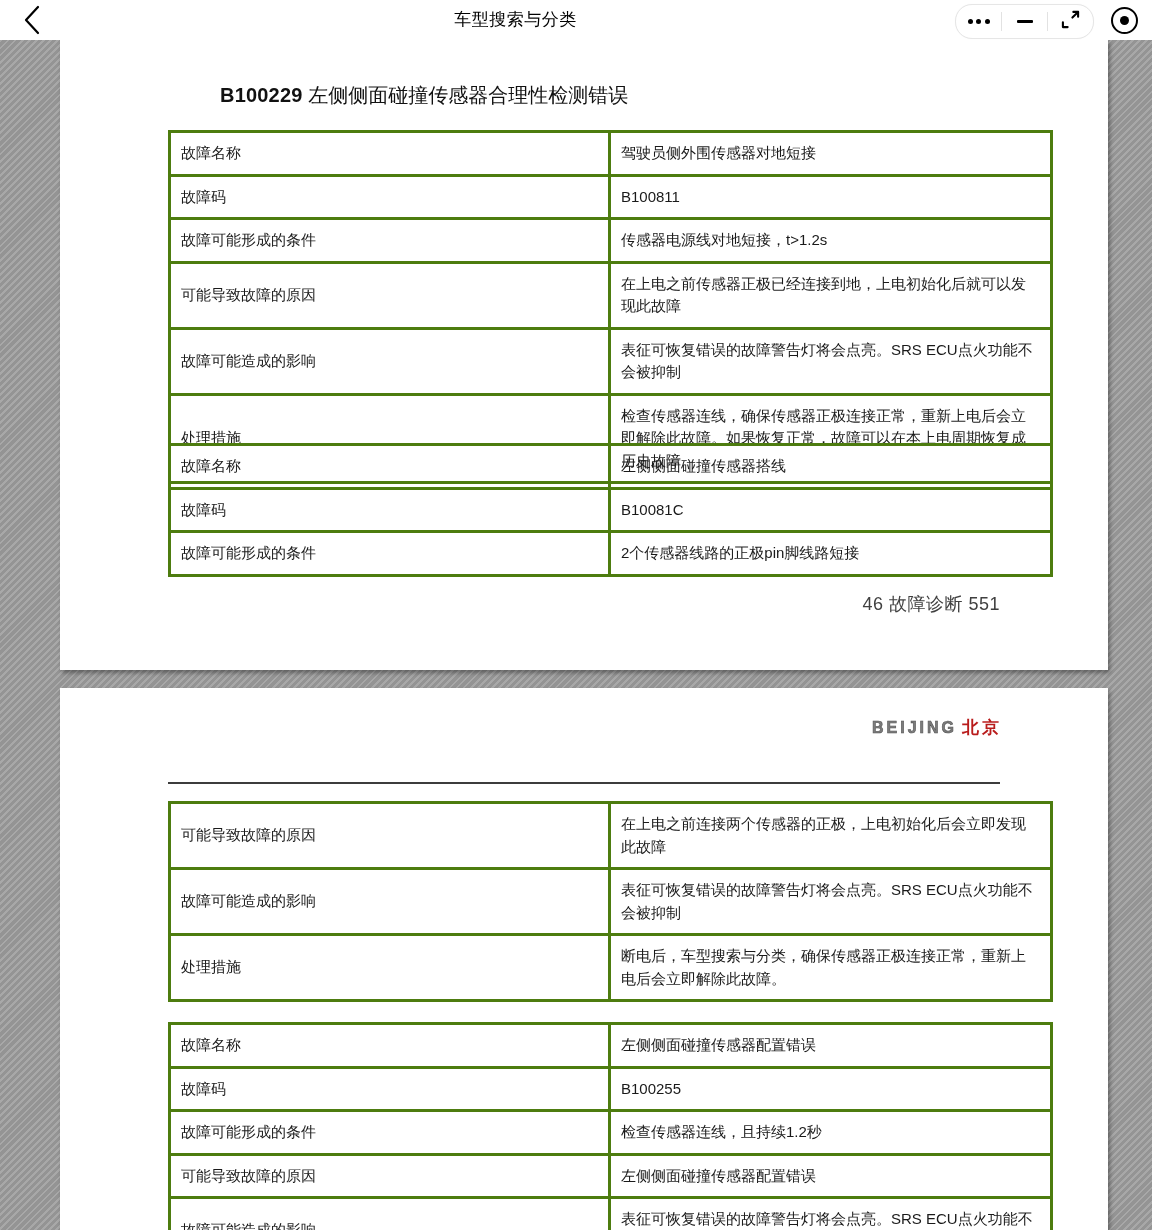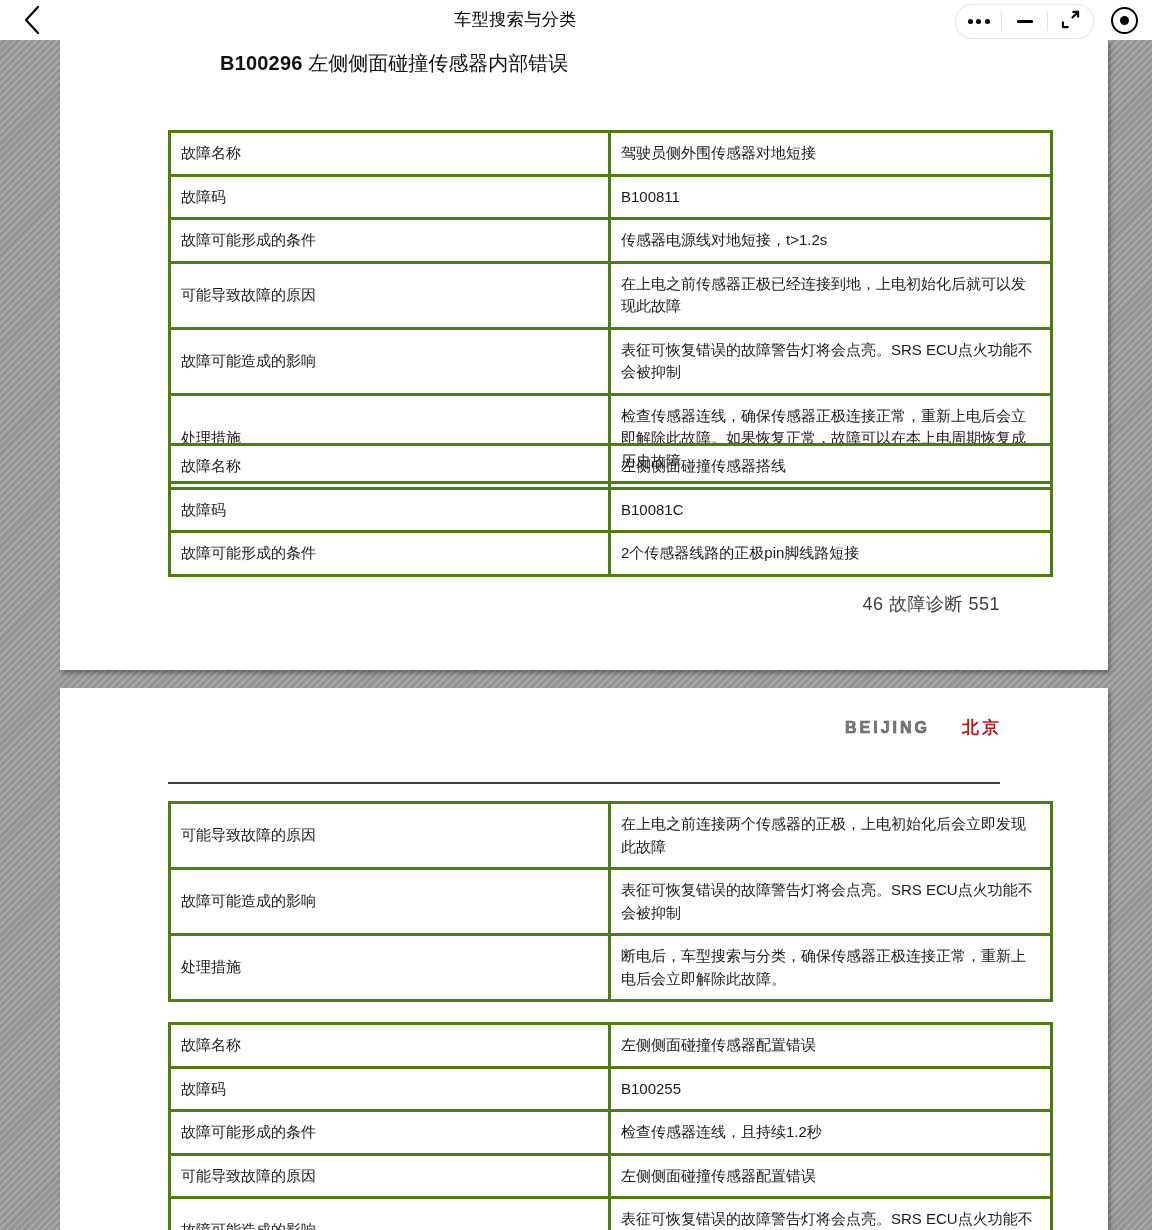--- a/index.html
+++ b/index.html
@@ -168,21 +168,21 @@
     white-space: nowrap;
     letter-spacing: 0.5px;
   }
 
   .brand {
     position: absolute;
     right: 106px;
     top: 28px;
     display: flex;
     align-items: center;
-    gap: 32px;
+    gap: 5px;
     white-space: nowrap;
   }
   .brand-latin {
     font-size: 16px;
     letter-spacing: 3px;
     font-weight: bold;
     color: #7c7c7c;
     -webkit-text-stroke: 0.6px #555;
     font-family: "Liberation Sans", sans-serif;
   }
@@ -242,23 +242,23 @@
     <span class="record-ring">
       <span class="record-dot"></span>
     </span>
   </div>
 </div>
 
 <div class="reader">
 
   <div class="page page-1">
 
-    <div class="doc-heading h-line1">
-      <b>B100296</b>
-      <span>左侧侧面碰撞传感器内部错误</span>
+    <div class="doc-heading h-line2">
+      <b>B100229</b>
+      <span>左侧侧面碰撞传感器合理性检测错误</span>
     </div>
 
     <table class="tbl" style="top:90px;">
       <tbody>
         <tr>
           <td class="k">故障名称</td>
           <td class="v">驾驶员侧外围传感器对地短接</td>
         </tr>
         <tr>
           <td class="k">故障码</td>

